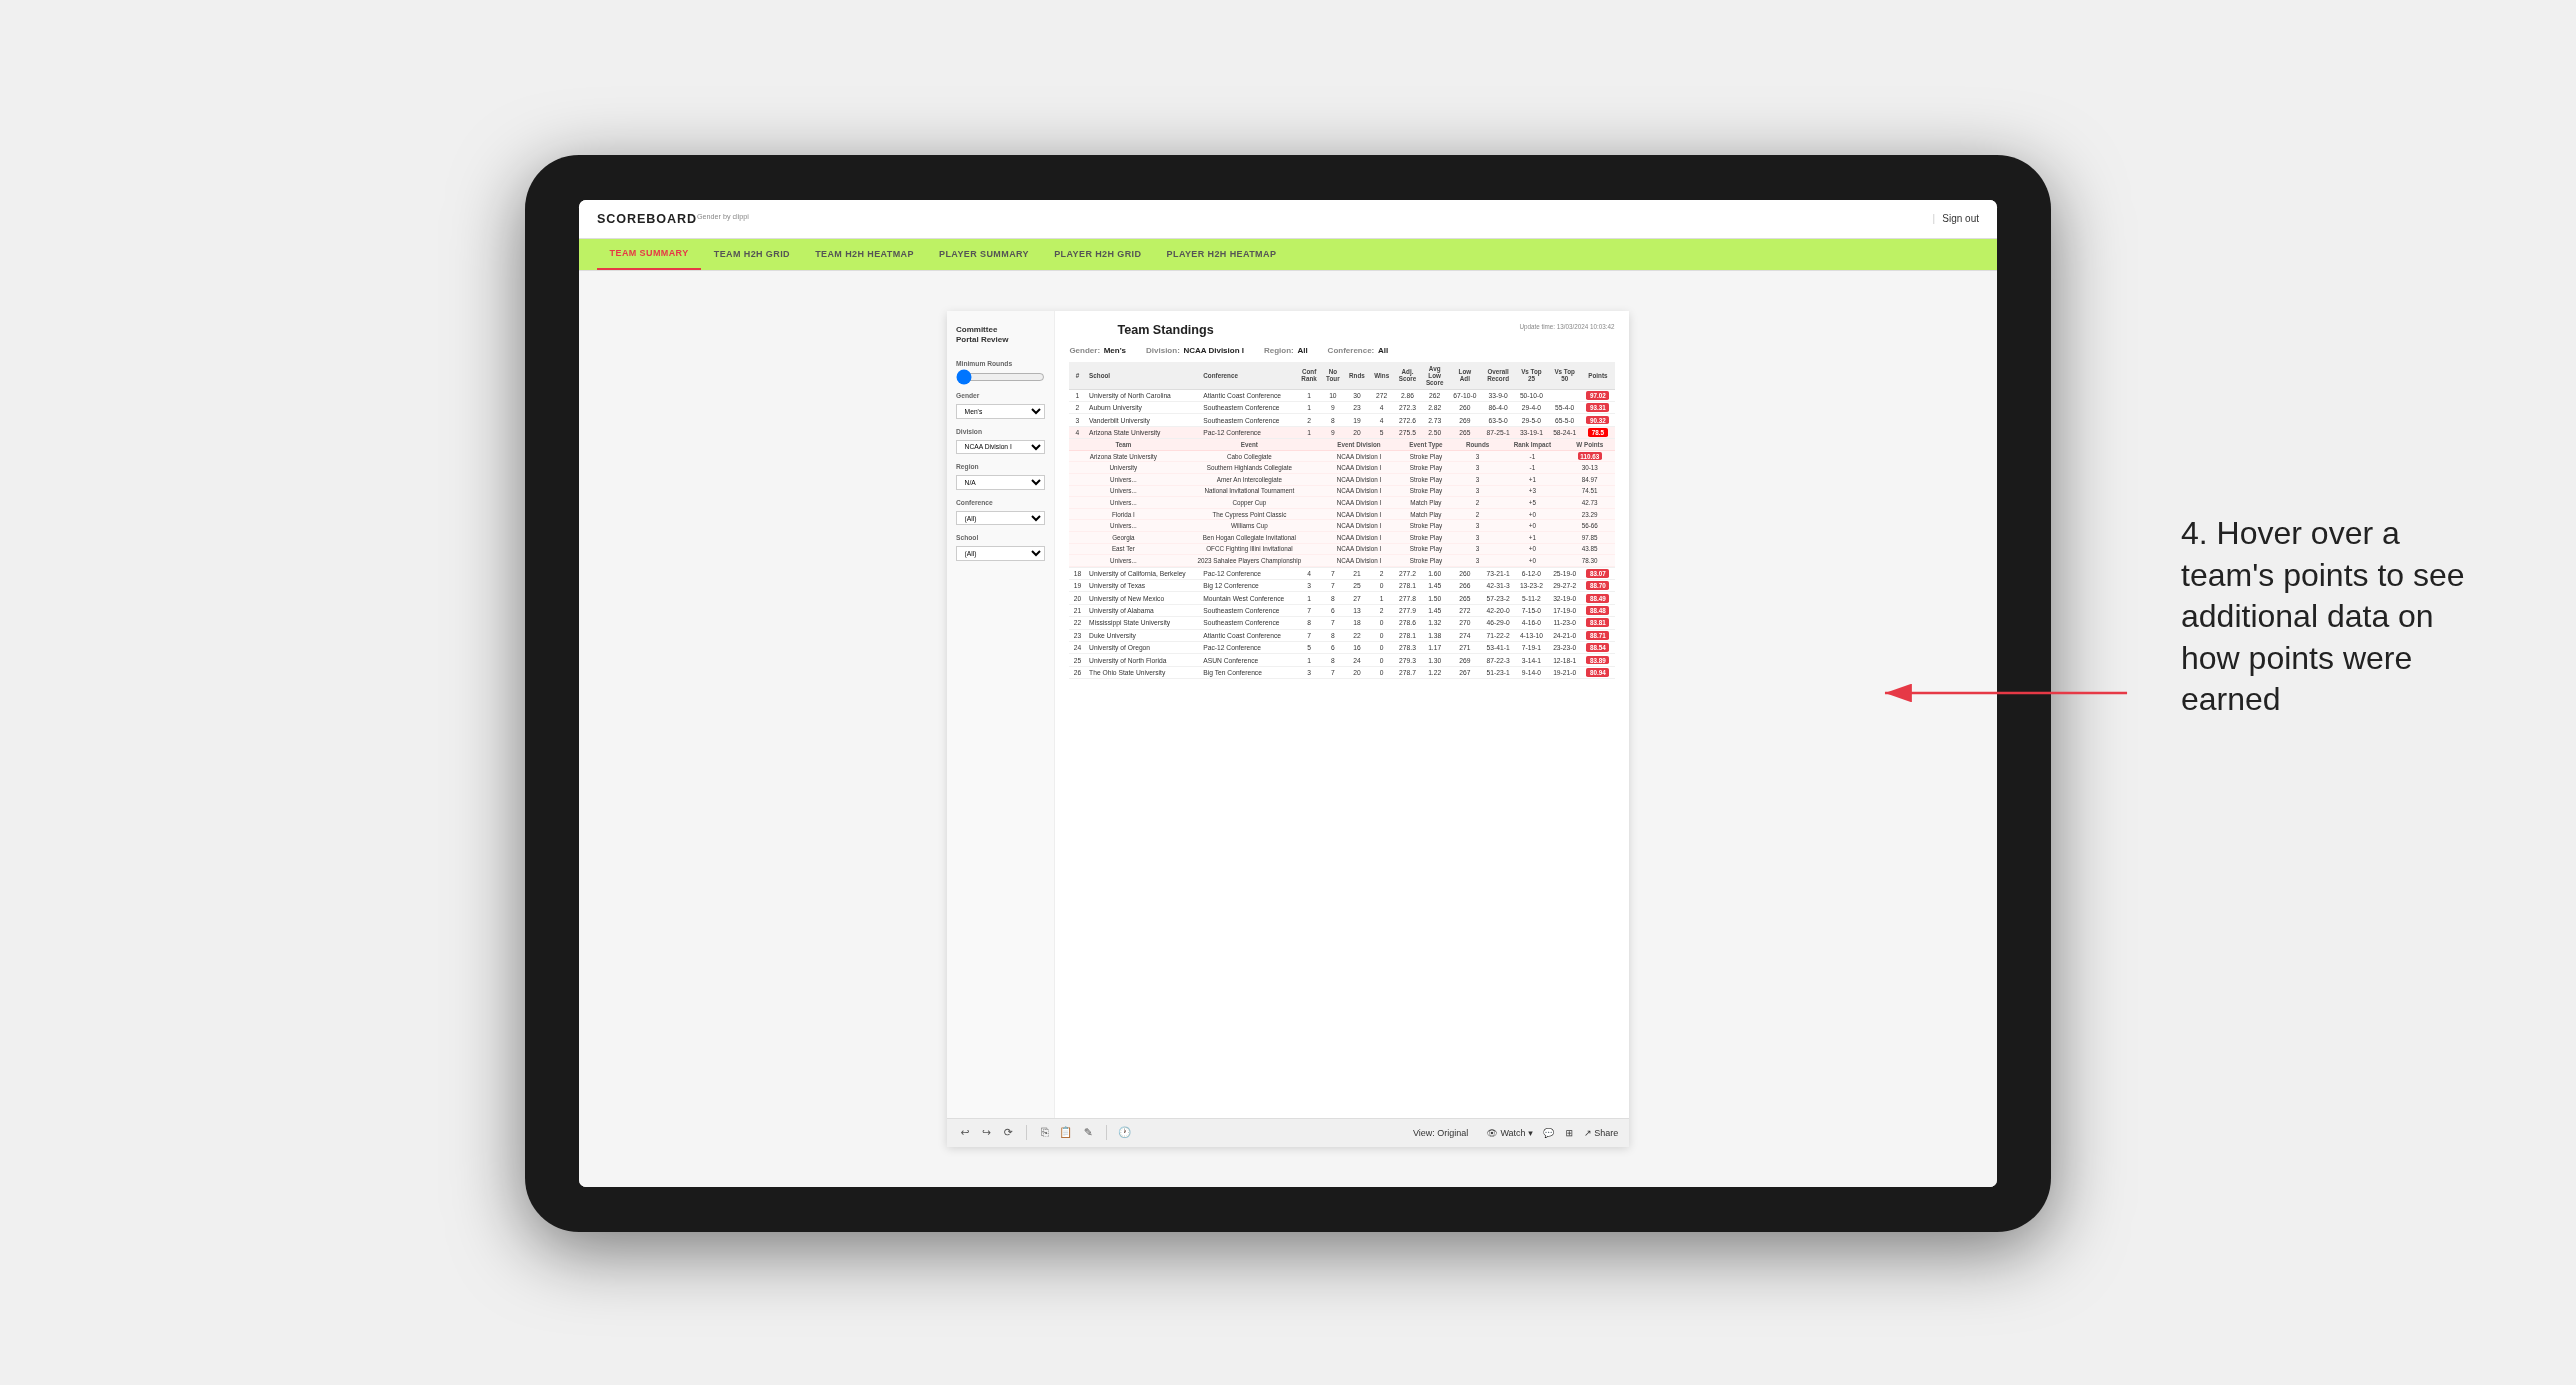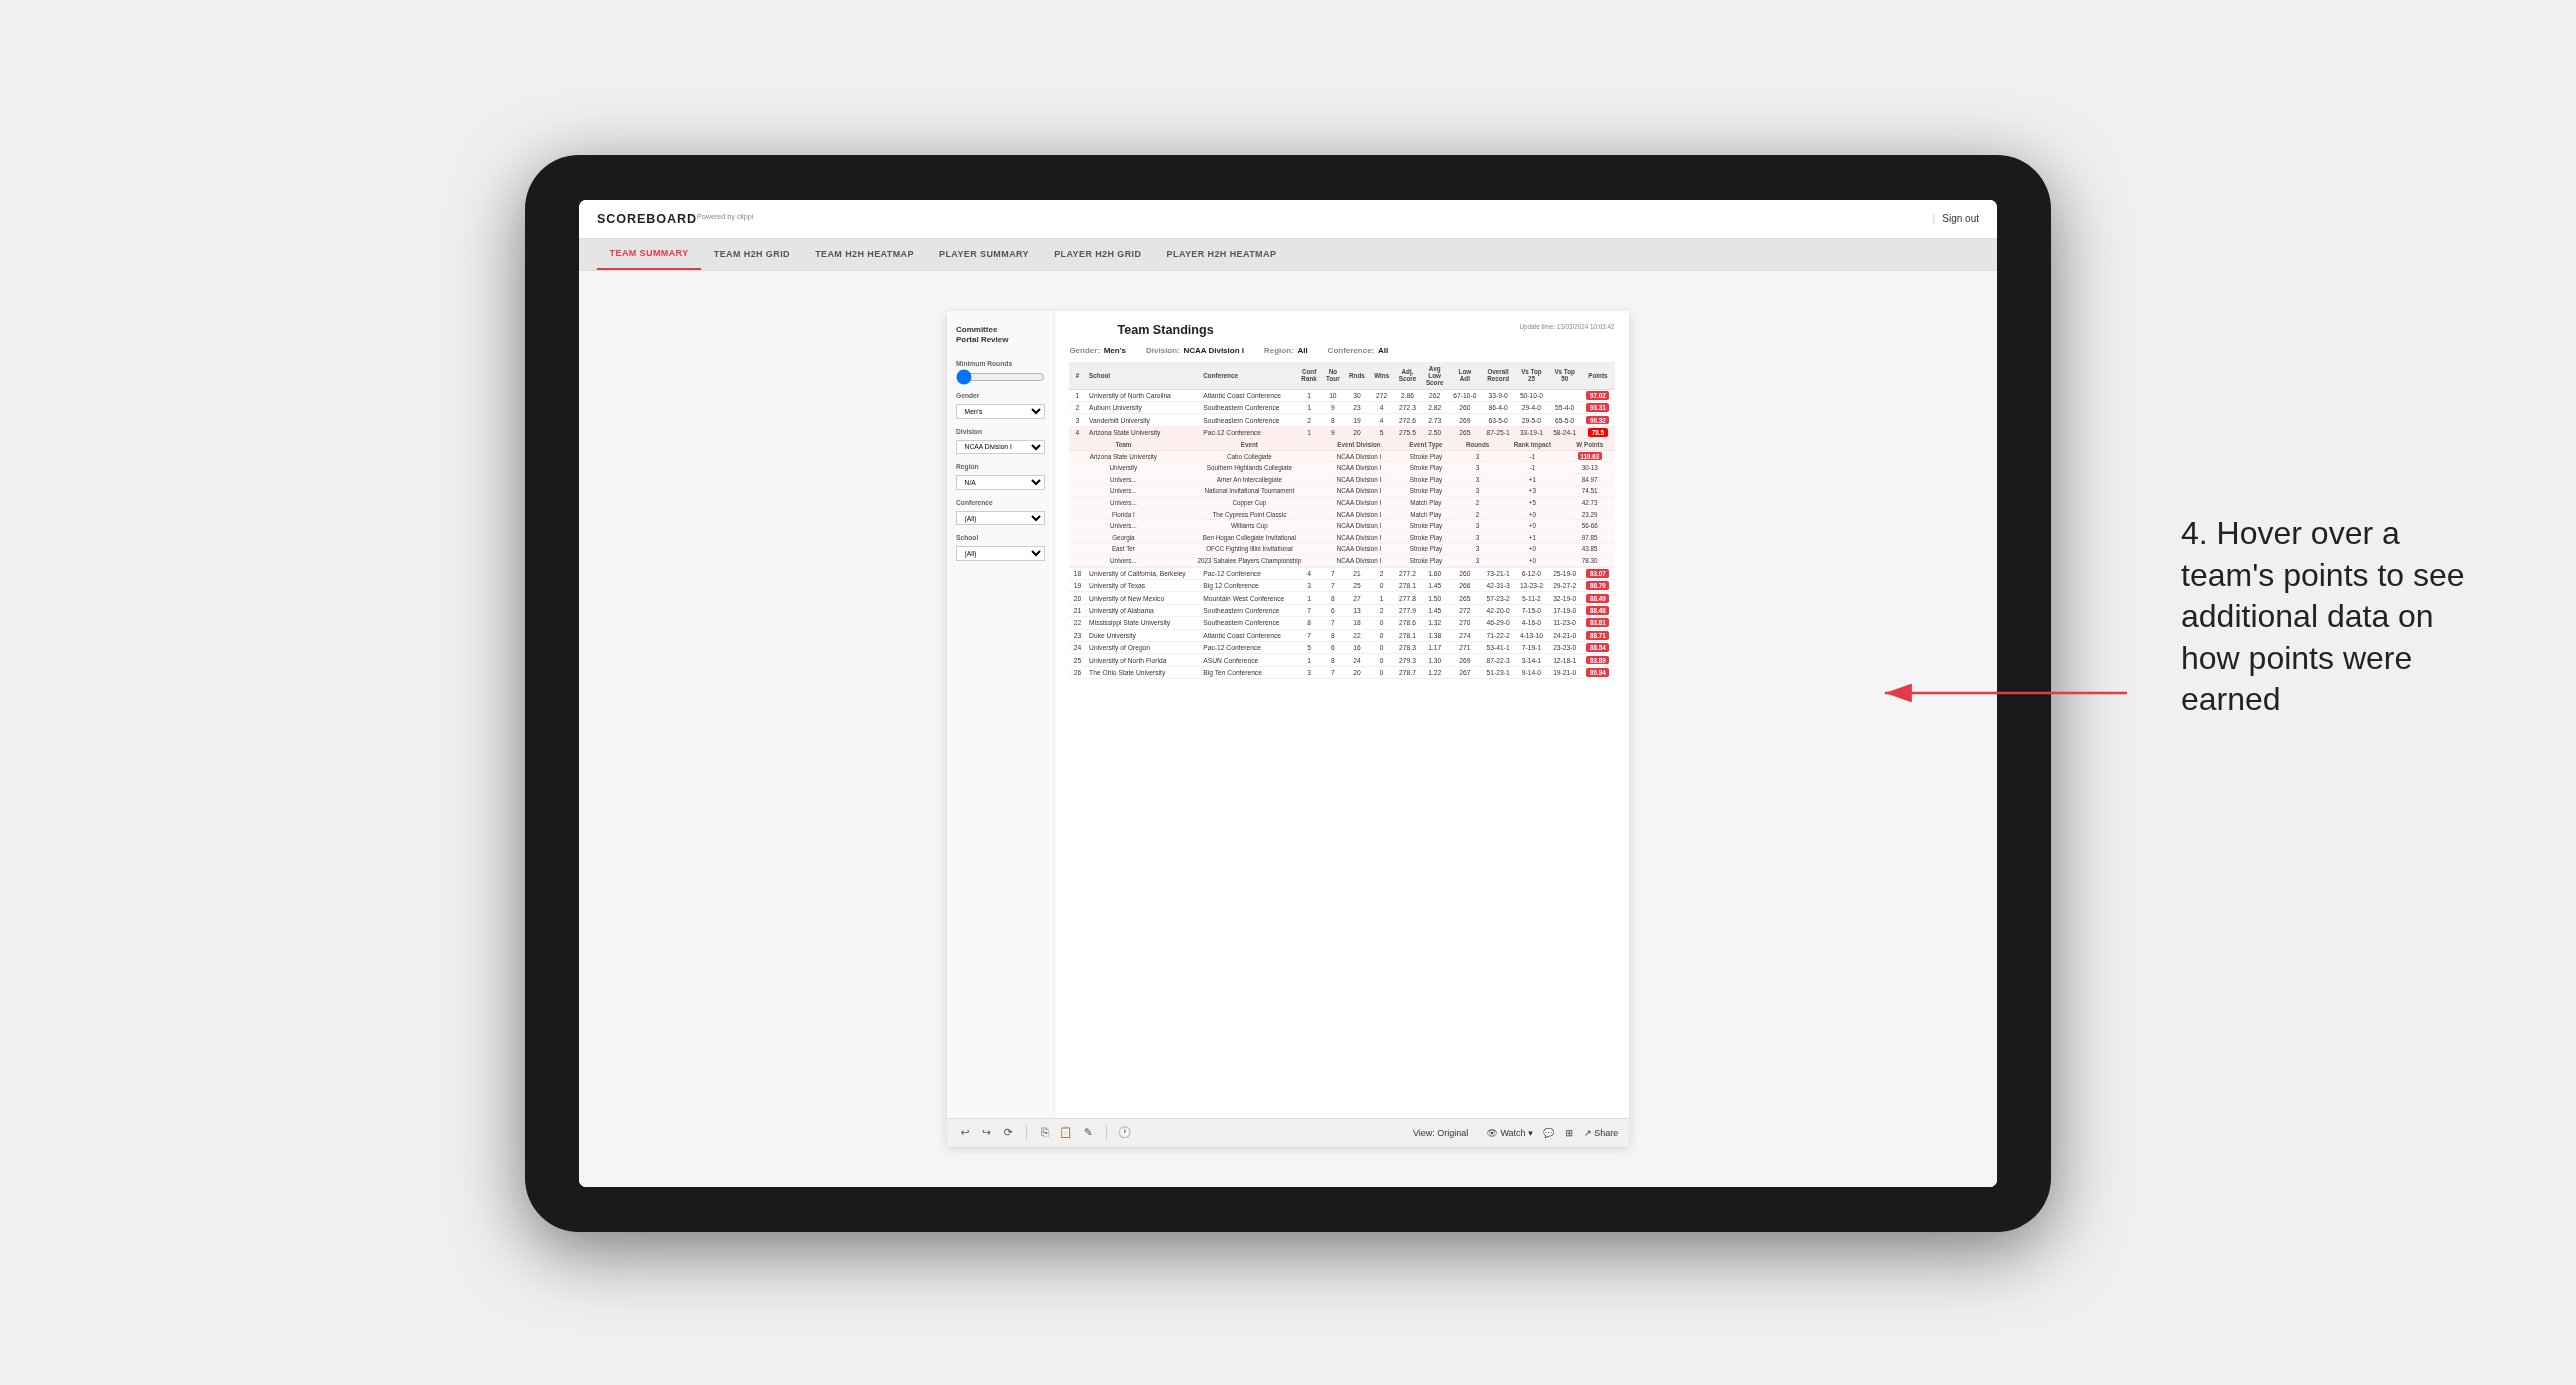--- a/index.html
+++ b/index.html
@@ -88,21 +88,21 @@
     }
     .sign-out {
       font-size: 10px;
       color: #333;
       cursor: pointer;
       margin-left: 7.2px;
     }
 
     
     .sub-nav {
-      background: #e5e5e5;
+      background: #bef264;
       border-bottom: 1.8px solid #ddd;
       display: flex;
       align-items: center;
       padding: 0 18px;
       height: 32px;
       flex-shrink: 0;
     }
     .sub-nav-item {
       font-size: 9px;
       font-weight: 700;
@@ -348,21 +348,21 @@
   </style>
 </head>
 <body>
 
 <div class="tablet-outer">
   <div class="tablet-screen">
 
     <div class="top-nav">
       <div class="logo">
         <span class="logo-title">SCOREBOARD</span>
-        <span class="logo-sub">Powered by clippi</span>
+        <span class="logo-sub">Gender by clippi</span>
       </div>
       <span class="nav-divider">|</span>
       <span class="sign-out">Sign out</span>
     </div>
 
     <div class="sub-nav">
       <span class="sub-nav-item active">TEAM SUMMARY</span>
       <span class="sub-nav-item">TEAM H2H GRID</span>
       <span class="sub-nav-item">TEAM H2H HEATMAP</span>
       <span class="sub-nav-item">PLAYER SUMMARY</span>

